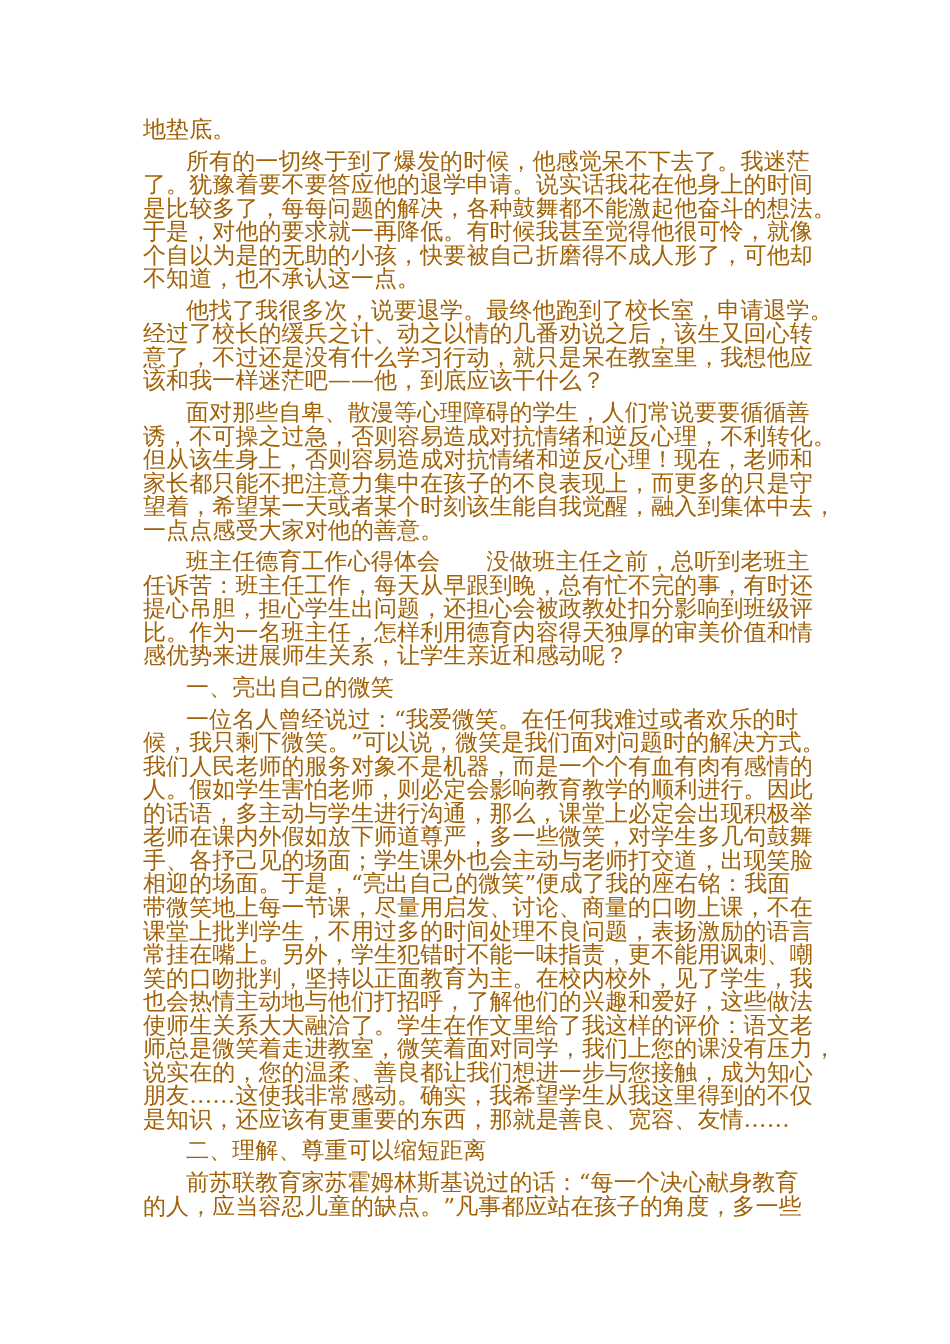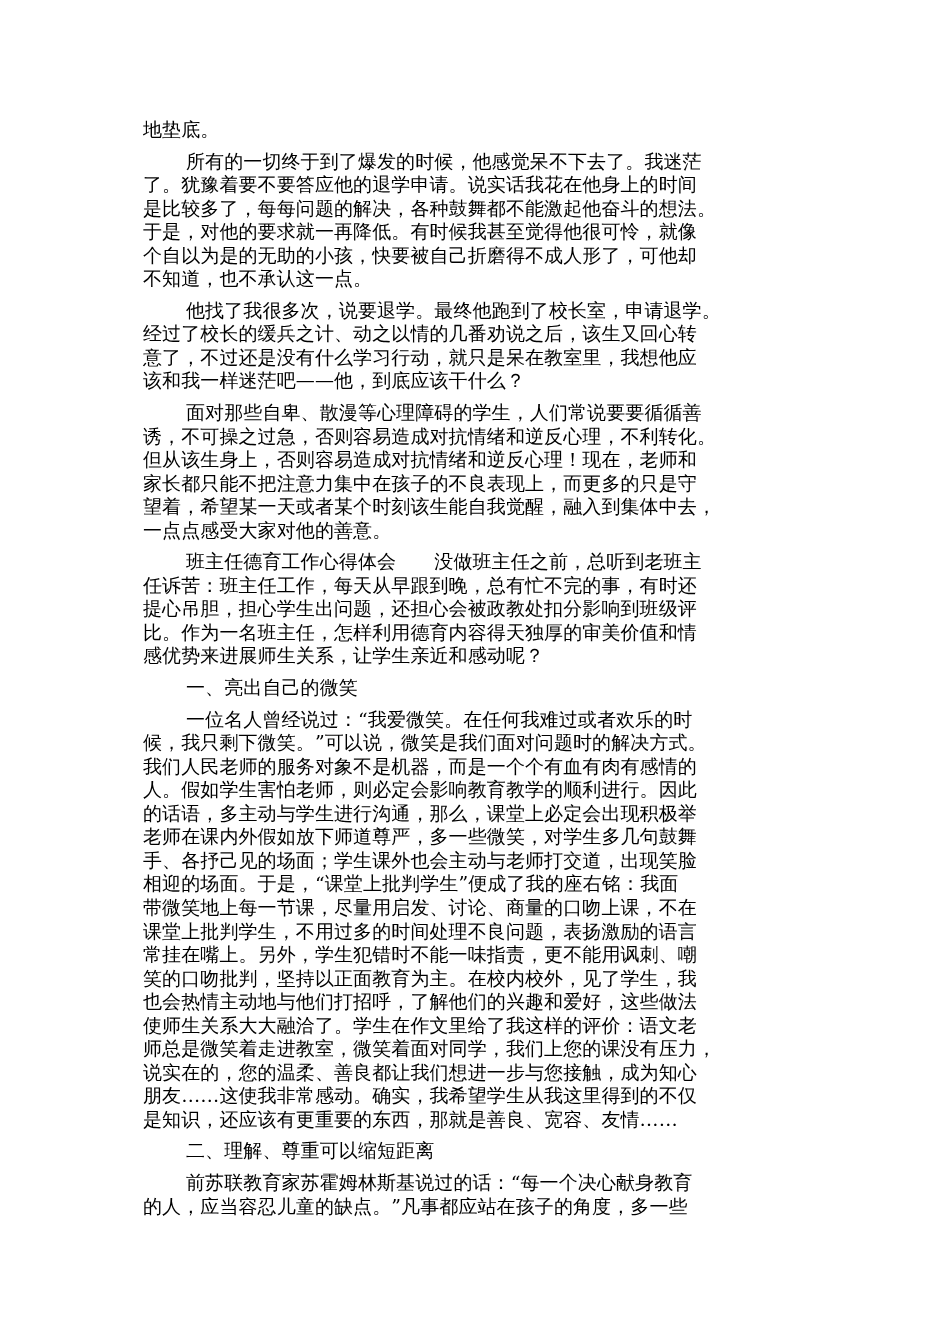--- a/index.html
+++ b/index.html
@@ -14,24 +14,24 @@
       overflow: hidden;
     }
     .page {
       position: absolute;
       left: 143px;
       top: 118px;
       width: 700px;
     }
     .line {
       font-family: "DejaVu Serif", "Liberation Serif", serif;
-      font-size: 19px;
+      font-size: 23px;
       line-height: 23.55px;
       height: 23.55px;
-      color: #000000;
+      color: #a16207;
       white-space: nowrap;
       letter-spacing: 0.1px;
     }
     .indent {
       padding-left: 43px;
       margin-top: 8px;
     }
   </style>
 </head>
 <body>
@@ -60,21 +60,21 @@
     <div class="line">比。作为一名班主任，怎样利用德育内容得天独厚的审美价值和情</div>
     <div class="line">感优势来进展师生关系，让学生亲近和感动呢？</div>
     <div class="line indent">一、亮出自己的微笑</div>
     <div class="line indent">一位名人曾经说过：“我爱微笑。在任何我难过或者欢乐的时</div>
     <div class="line">候，我只剩下微笑。”可以说，微笑是我们面对问题时的解决方式。</div>
     <div class="line">我们人民老师的服务对象不是机器，而是一个个有血有肉有感情的</div>
     <div class="line">人。假如学生害怕老师，则必定会影响教育教学的顺利进行。因此</div>
     <div class="line">的话语，多主动与学生进行沟通，那么，课堂上必定会出现积极举</div>
     <div class="line">老师在课内外假如放下师道尊严，多一些微笑，对学生多几句鼓舞</div>
     <div class="line">手、各抒己见的场面；学生课外也会主动与老师打交道，出现笑脸</div>
-    <div class="line">相迎的场面。于是，“课堂上批判学生”便成了我的座右铭：我面</div>
+    <div class="line">相迎的场面。于是，“亮出自己的微笑”便成了我的座右铭：我面</div>
     <div class="line">带微笑地上每一节课，尽量用启发、讨论、商量的口吻上课，不在</div>
     <div class="line">课堂上批判学生，不用过多的时间处理不良问题，表扬激励的语言</div>
     <div class="line">常挂在嘴上。另外，学生犯错时不能一味指责，更不能用讽刺、嘲</div>
     <div class="line">笑的口吻批判，坚持以正面教育为主。在校内校外，见了学生，我</div>
     <div class="line">也会热情主动地与他们打招呼，了解他们的兴趣和爱好，这些做法</div>
     <div class="line">使师生关系大大融洽了。学生在作文里给了我这样的评价：语文老</div>
     <div class="line">师总是微笑着走进教室，微笑着面对同学，我们上您的课没有压力，</div>
     <div class="line">说实在的，您的温柔、善良都让我们想进一步与您接触，成为知心</div>
     <div class="line">朋友……这使我非常感动。确实，我希望学生从我这里得到的不仅</div>
     <div class="line">是知识，还应该有更重要的东西，那就是善良、宽容、友情……</div>

